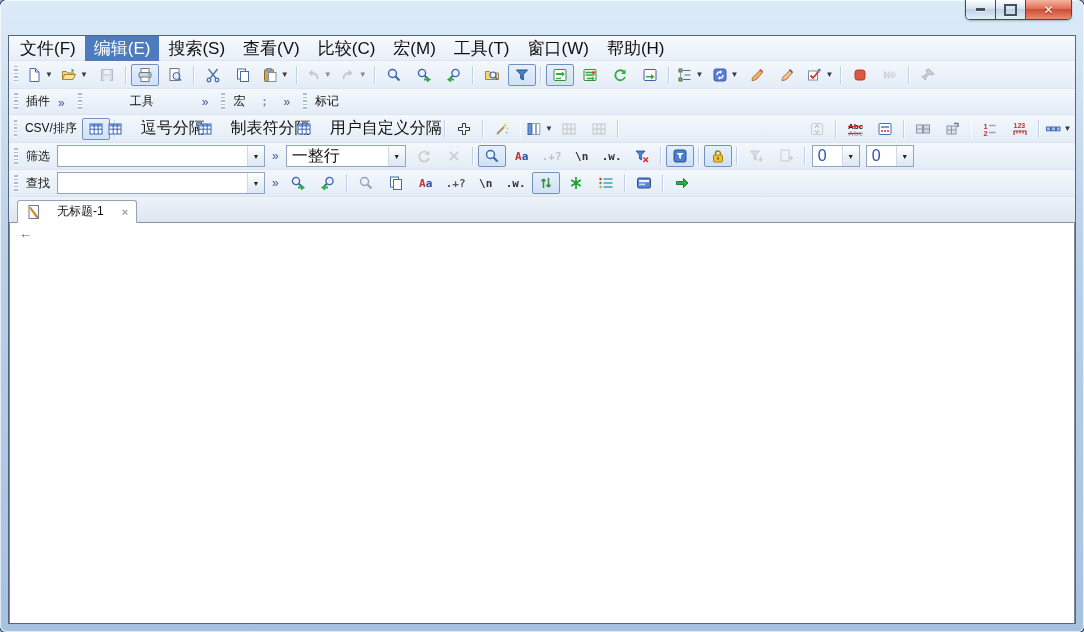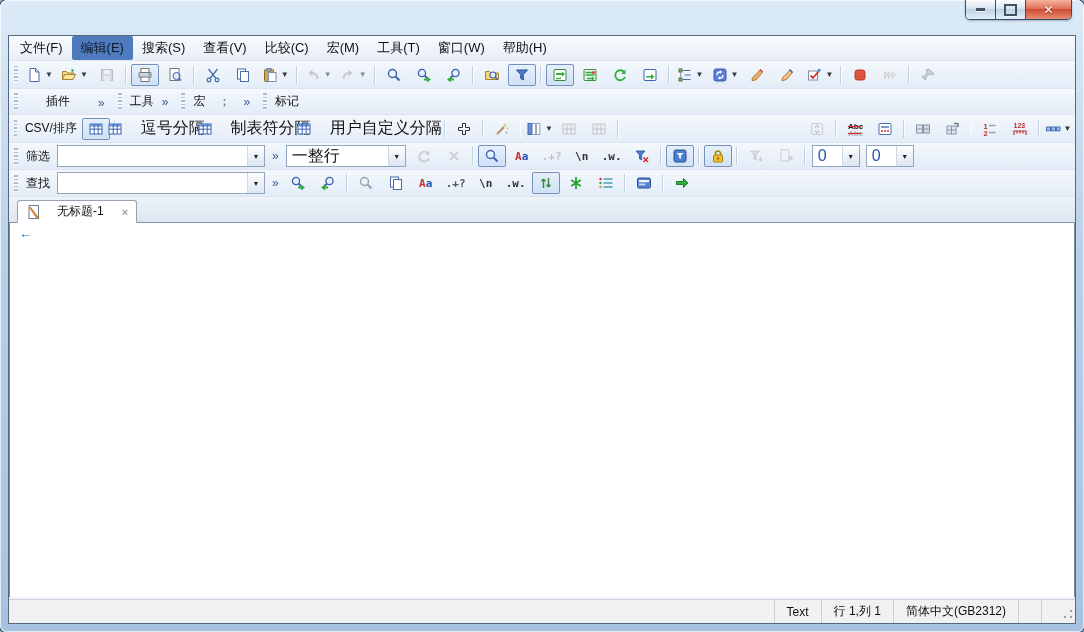--- a/index.html
+++ b/index.html
@@ -12,22 +12,22 @@
   .title-text{font-size:12.5px;color:#111;text-shadow:0 0 6px #fff,0 0 2px #fff;white-space:nowrap;}
   .winctl{position:absolute;top:0;right:12px;display:flex;height:19px;border:1px solid #32506e;border-top:none;border-radius:0 0 5px 5px;overflow:hidden;box-shadow:0 1px 2px rgba(0,0,0,.25);}
   .wbtn{width:29px;display:flex;align-items:center;justify-content:center;background:linear-gradient(180deg,#fdfeff,#d7e3ef 45%,#bccfe4 46%,#e3eef9);border-right:1px solid #32506e;}
   .wbtn.close{width:45px;background:linear-gradient(180deg,#f4b4a0,#e0705a 45%,#cc4a33 46%,#e88a70);border-right:none;}
   .glyph-min{width:9px;height:3px;background:#44525f;box-shadow:0 1px 0 rgba(255,255,255,.7);}
   .glyph-max{width:9px;height:8px;border:2px solid #44525f;box-shadow:0 1px 0 rgba(255,255,255,.5);}
   .glyph-x{color:#fff;font-size:12px;font-weight:bold;text-shadow:0 1px 1px #7a2415;line-height:1;}
   
   .client{position:absolute;left:8px;right:8px;top:35px;bottom:8px;background:#eef3fa;border:1px solid #56667c;display:flex;flex-direction:column;overflow:hidden;}
   .menubar{height:24px;display:flex;align-items:center;background:linear-gradient(180deg,#f7fafd,#e8eff8);border-bottom:1px solid #dde6f0;padding-left:2px;}
-  .mi{padding:3px 9px;font-size:13px;color:#101010;border-radius:2px;}
-  .mi.hl{background:#4d7bbd;color:#0f172a;}
+  .mi{padding:3px 9px;font-size:17px;color:#101010;border-radius:2px;}
+  .mi.hl{background:#4d7bbd;color:#ffffff;}
   .tb{display:flex;align-items:center;background:linear-gradient(180deg,#f4f8fc,#e3ecf7);border-bottom:1px solid #dbe4f0;padding:1px 2px;}
   .tb.row1{height:25px}.tb.row2{height:23px}.tb.row3{height:25px}.tb.row4{height:24px}.tb.row5{height:24px}
   .tgrip{width:4px;height:17px;margin:0 4px 0 3px;background:repeating-linear-gradient(180deg,#a9bdd6 0 1.5px,#f6fafd 1.5px 3.5px);}
   .tsep{width:1px;height:18px;background:#c2d1e3;border-right:1px solid #fcfdfe;margin:0 3px;}
   .tlab{font-size:12px;color:#101010;margin:0 4px;white-space:nowrap;}
   .tchev{font-size:12px;color:#3d5a93;padding:0 4px;}
   .tbtn{height:20px;min-width:22px;padding:0 2px;margin:0 1px;display:inline-flex;align-items:center;justify-content:center;
         border:1px solid transparent;border-radius:2px;}
   .tbtn.pressed{border-color:#7390bd;background:linear-gradient(180deg,#e7f0fb,#cfe1f7);box-shadow:inset 0 0 1px #fff;}
   .tbtn.disabled{opacity:.55;filter:grayscale(.6);}
@@ -337,26 +337,26 @@
           <span class="tbtn disabled">
             <span class="ic">
               <svg viewBox="0 0 16 16" width="16" height="16">
                 <path d="M9 2l5 5-2 1-2.5-1L6 10.5 5.5 13 2 9.5 4.5 9 7 5.5 6 3z" fill="#9ab4dc" stroke="#6a84ac"></path>
               </svg>
             </span>
           </span>
         </div>
 
       <div class="tb row2">
-        <div style="display:flex;align-items:flex-end;gap:20px;">
+        <div style="display:flex;align-items:flex-end;">
             <span class="tgrip"></span>
             <span class="tlab">插件</span>
             <span class="tchev">»</span>
           </div>
-        <div style="display:flex;align-items:center;margin-left:6px;">
+        <div style="display:flex;align-items:center;margin-left:6px;gap:40px;">
             <span class="tgrip"></span>
             <span class="tlab">工具</span>
             <span class="tchev">»</span>
           </div>
         <div style="display:flex;align-items:center;margin-left:6px;">
             <span class="tgrip"></span>
             <span class="tlab">宏</span>
             <span class="tbtn">
               <span class="txic"><b style="color:#7a8694">；</b></span>
             </span>
@@ -771,24 +771,15 @@
             </span>
           <span>无标题-1</span>
           <span class="tabclose">×</span>
         </div>
       </div>
 
       <div class="editor">
         <span class="eolmark">←</span>
       </div>
 
-      <div class="statusbar">
-        <div class="sfill"></div>
-        <div class="scell">Text</div>
-        <div class="scell">行 1,列 1</div>
-        <div class="scell">简体中文(GB2312)</div>
-        <div class="scell empty1"></div>
-        <div class="scell empty2"></div>
-        <div class="sgrip"></div>
-      </div>
     </div>
   </div>
 </div>
 
 </body></html>

